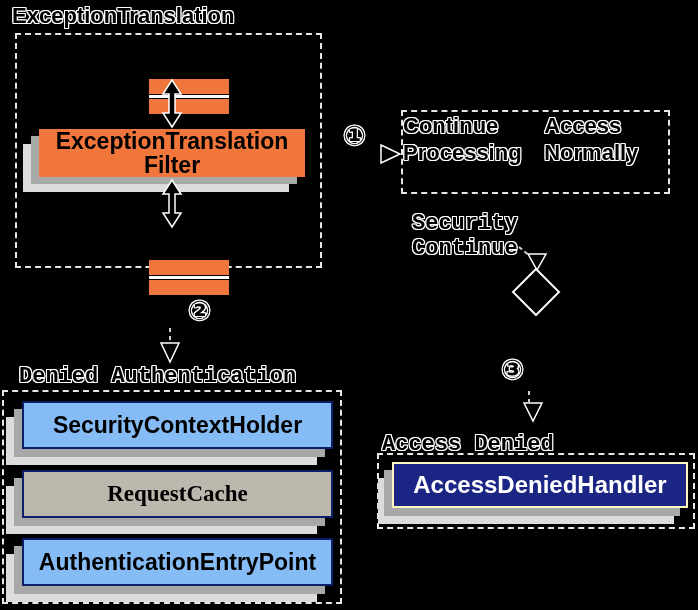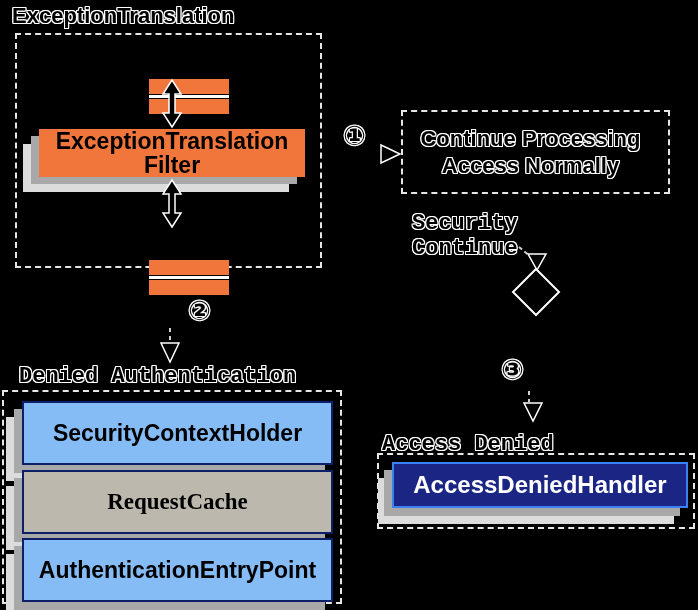--- a/index.html
+++ b/index.html
@@ -37,41 +37,41 @@
   
   .etf-stack{left:23px;top:129px;width:282px;height:64px;}
   .etf-stack .sheet,.etf-stack .front{width:266px;height:48px;}
   .etf-stack .sheet-light{left:0;top:15px;}
   .etf-stack .sheet-gray{left:8px;top:7px;}
   .etf-stack .front{left:16px;top:0;background:#F0763C;font-size:23px;line-height:24px;}
 
   
   .auth-box{left:2px;top:390px;width:340px;height:214px;}
   .item-stack{left:6px;width:327px;height:65px;}
-  .item-stack .sheet,.item-stack .front{width:311px;height:64px;}
+  .item-stack .sheet,.item-stack .front{width:311px;height:48px;}
   .item-stack .sheet-light{left:0;top:16px;}
   .item-stack .sheet-gray{left:8px;top:8px;}
   .item-stack .front{left:16px;top:0;border:2px solid #0D1F66;font-size:23px;}
   .stack-sch{top:401px;}
   .stack-rc{top:470px;}
   .stack-aep{top:538px;padding-left:11px;}
   .fill-blue{background:#85BCF5;}
   .fill-tan{background:#BDB8AE;font-family:Liberation Serif, serif;}
 
   
   .adh-box{left:377px;top:453px;width:318px;height:76px;}
   .adh-stack{left:376px;top:462px;width:314px;height:64px;}
   .adh-stack .sheet,.adh-stack .front{width:296px;height:46px;}
   .adh-stack .sheet-light{left:2px;top:16px;}
   .adh-stack .sheet-gray{left:8px;top:8px;}
-  .adh-stack .front{left:16px;top:0;background:#1B2583;border:2px solid #3b82f6;
+  .adh-stack .front{left:16px;top:0;background:#1B2583;border:2px solid #fef9c3;
                     color:#fff;font-size:24px;}
 
   .continue-box{left:401px;top:110px;width:269px;height:84px;
-    display:flex;flex-direction:column;justify-content:center;align-items:center;
+    display:flex;justify-content:center;align-items:flex-start;
     padding-right:10px;}
   .continue-box div{font-size:22px;line-height:27px;}
 
   .label-21{font-size:22px;line-height:25px;font-family:Liberation Mono, monospace;}
   .sec-exc{left:412px;top:211px;}
   .start-auth{left:19px;top:364px;}
   .access-denied{left:382px;top:432px;}
 
   .step{font-size:27px;line-height:27px;}
   .step-1{left:343px;top:123px;}

